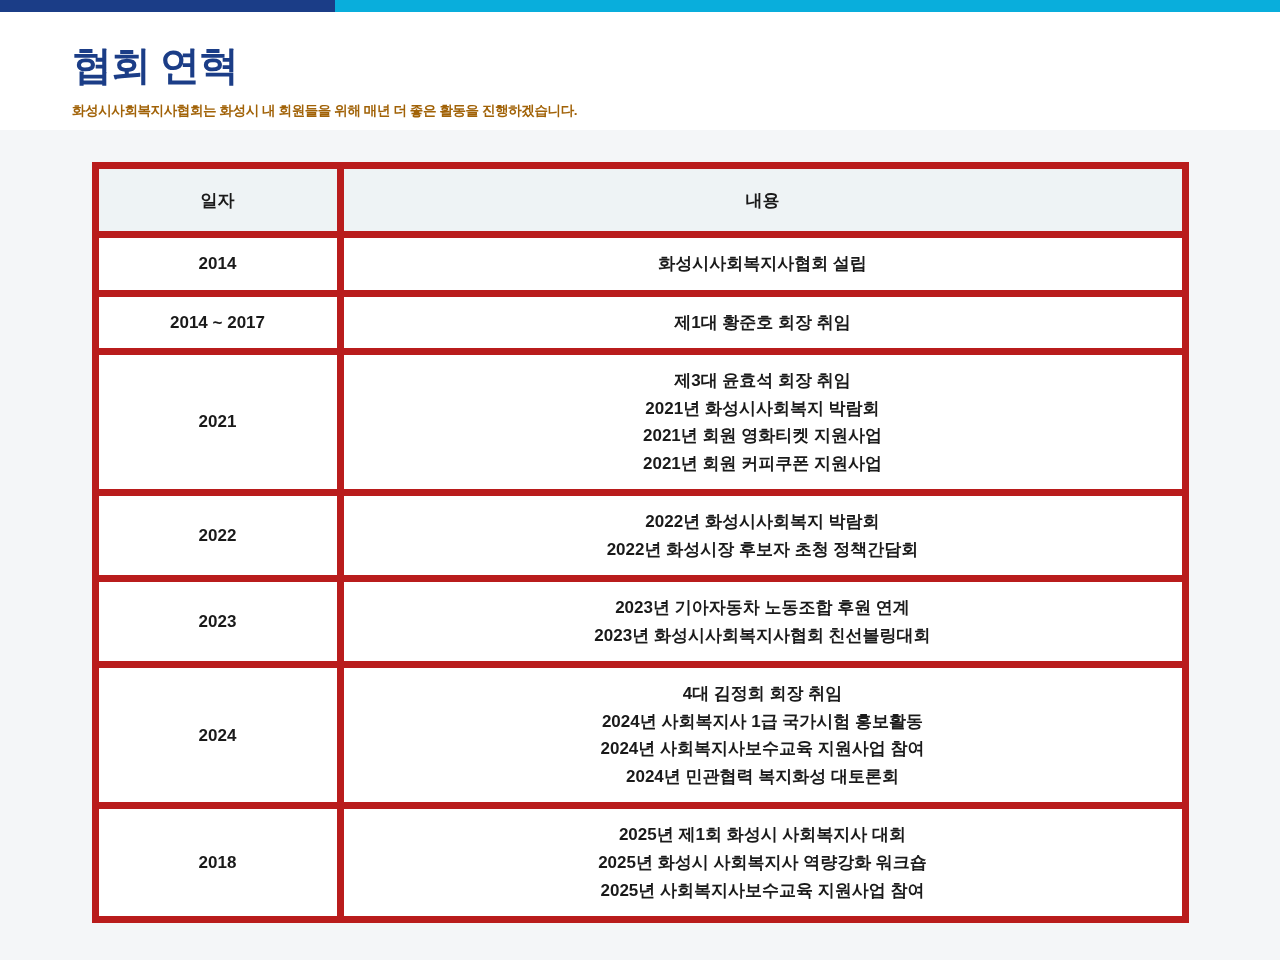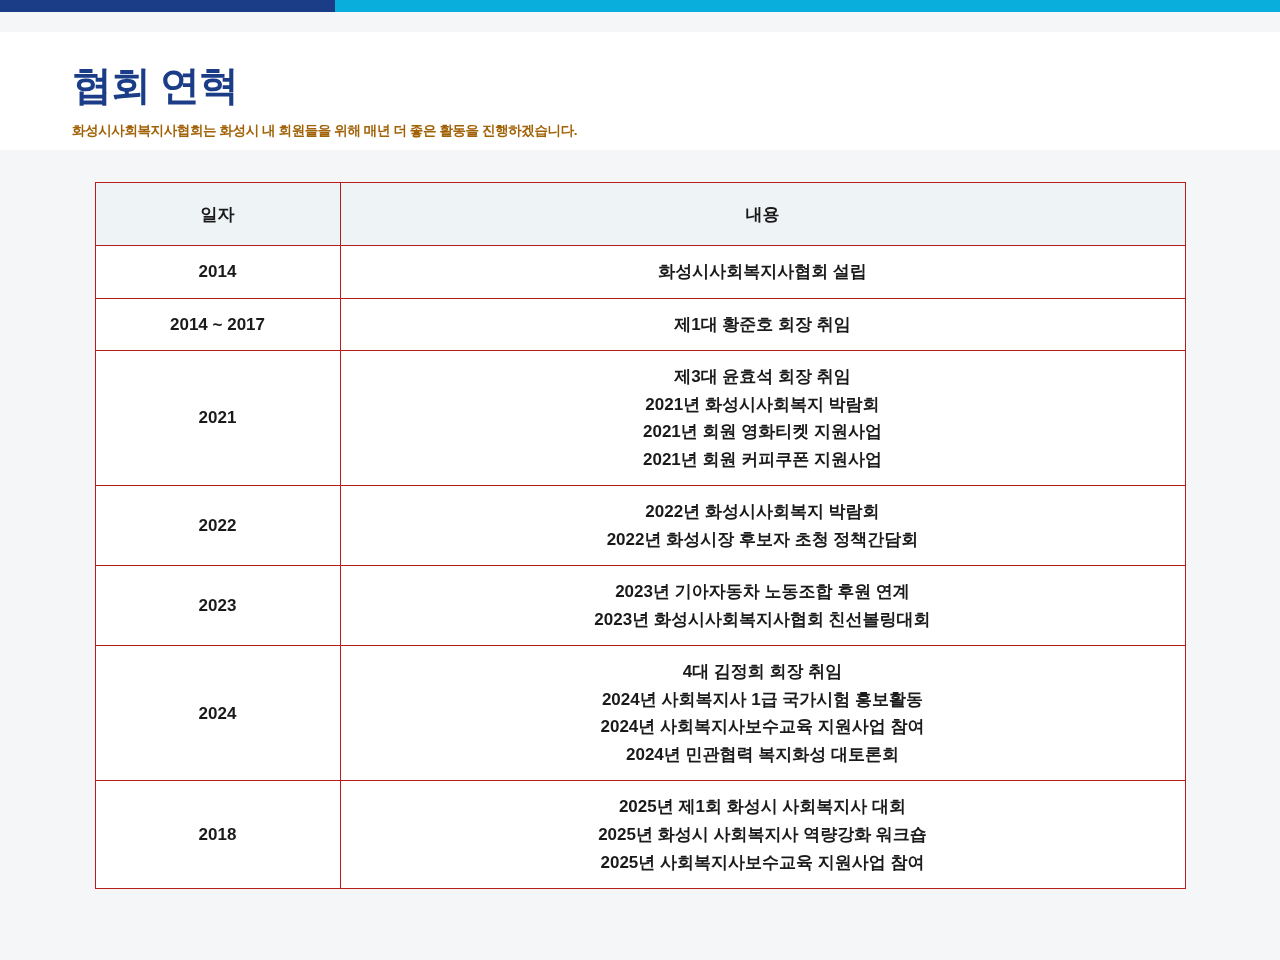--- a/index.html
+++ b/index.html
@@ -28,21 +28,20 @@
     flex: 1;
     background: #09aedc;
   }
 
   
   .header {
     background: #ffffff;
     padding: 30px 0 26px 72px;
     height: 118px;
     box-sizing: border-box;
-    margin-top: 20px;
   }
   .page-title {
     font-size: 40px;
     font-weight: bold;
     color: #1b3d87;
     letter-spacing: -1px;
     line-height: 1.15;
     margin: 0 0 14px 0;
   }
   .page-subtitle {
@@ -59,21 +58,21 @@
   }
   table.history {
     border-collapse: collapse;
     width: 1090px;
     margin: 0 auto;
     background: #ffffff;
     table-layout: fixed;
   }
   table.history th,
   table.history td {
-    border: 1px solid #b91c1c;
+    border: 7px solid #b91c1c;
     text-align: center;
     vertical-align: middle;
     color: #1a1a1a;
   }
   table.history thead th {
     background: #eef3f5;
     font-size: 17px;
     font-weight: bold;
     height: 50px;
     padding: 6px 4px;

